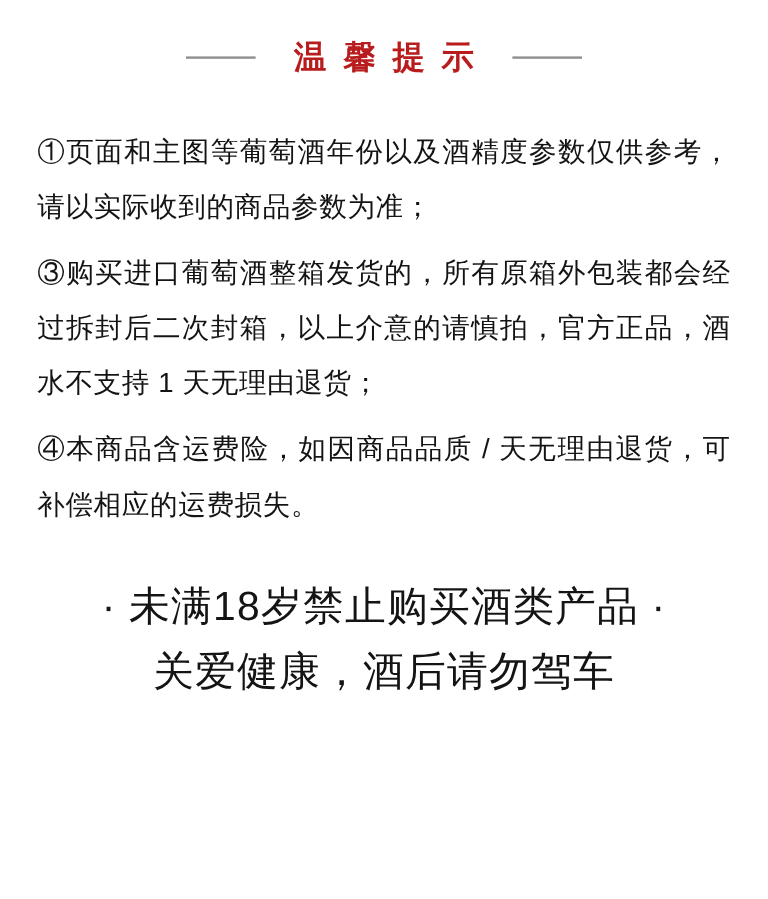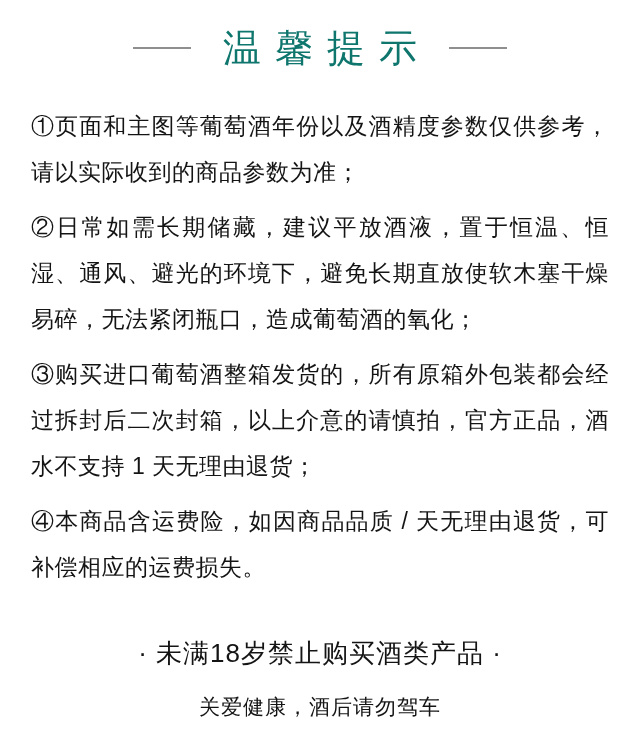--- a/index.html
+++ b/index.html
@@ -23,23 +23,23 @@
     gap: 18px;
   }
   .rule {
     display: inline-block;
     width: 58px;
     height: 2px;
     background: #8f8f8f;
   }
   .title {
     font-family: "DejaVu Serif", "Liberation Serif", serif;
-    font-size: 38px;
-    font-weight: 400;
-    color: #0f766e;
+    font-size: 27px;
+    font-weight: 700;
+    color: #b91c1c;
     letter-spacing: 14px;
     padding-left: 14px; 
     white-space: nowrap;
   }
   .content {
     margin-top: 33px;
     padding: 0 31px;
   }
   .tip {
     font-size: 23px;
@@ -48,47 +48,46 @@
     text-align: justify;
     letter-spacing: 0.5px;
     margin-bottom: 9px;
   }
   .tip:last-child { margin-bottom: 0; }
   .footer {
     margin-top: 48px;
     text-align: center;
   }
   .footer-line1 {
-    font-size: 26px;
+    font-size: 34px;
     line-height: 30px;
     color: #141414;
     letter-spacing: 1px;
   }
   .footer-line2 {
     margin-top: 24px;
-    font-size: 21px;
+    font-size: 34px;
     line-height: 30px;
     color: #141414;
     letter-spacing: 1px;
   }
 </style>
 </head>
 <body>
 
 <div class="page">
 
   <header class="header">
     <span class="rule"></span>
     <h1 class="title">温馨提示</h1>
     <span class="rule"></span>
   </header>
 
   <main class="content">
     <p class="tip">①页面和主图等葡萄酒年份以及酒精度参数仅供参考，请以实际收到的商品参数为准；</p>
-    <p class="tip">②日常如需长期储藏，建议平放酒液，置于恒温、恒湿、通风、避光的环境下，避免长期直放使软木塞干燥易碎，无法紧闭瓶口，造成葡萄酒的氧化；</p>
     <p class="tip">③购买进口葡萄酒整箱发货的，所有原箱外包装都会经过拆封后二次封箱，以上介意的请慎拍，官方正品，酒水不支持 1 天无理由退货；</p>
     <p class="tip">④本商品含运费险，如因商品品质 / 天无理由退货，可补偿相应的运费损失。</p>
   </main>
 
   <footer class="footer">
     <p class="footer-line1">· 未满18岁禁止购买酒类产品 ·</p>
     <p class="footer-line2">关爱健康，酒后请勿驾车</p>
   </footer>
 
 </div>

